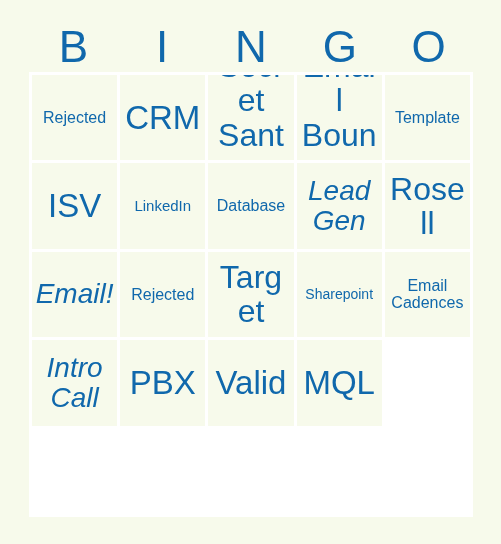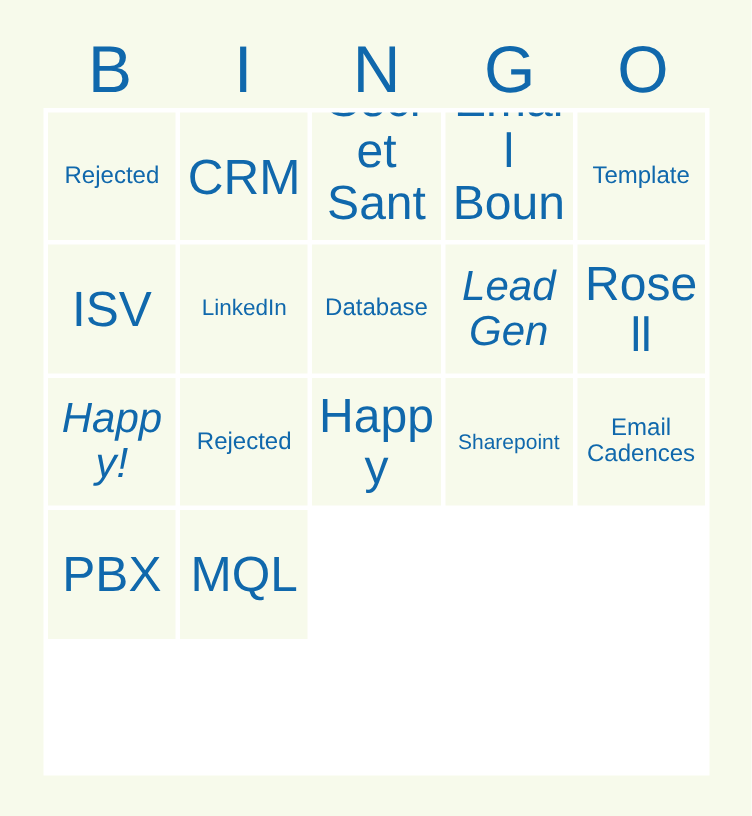--- a/index.html
+++ b/index.html
@@ -127,36 +127,43 @@
         <span class="cell-text fs-xs">Database</span>
       </div>
       <div class="cell">
         <span class="cell-text fs-lg">Lead
 Gen</span>
       </div>
       <div class="cell">
         <span class="cell-text fs-md">Rosell</span>
       </div>
       <div class="cell">
-        <span class="cell-text fs-lg">Happy!</span>
+        <span class="cell-text fs-lg">Email!</span>
       </div>
       <div class="cell">
         <span class="cell-text fs-xs">Rejected</span>
       </div>
       <div class="cell">
-        <span class="cell-text fs-md">Happy</span>
+        <span class="cell-text fs-md">Target</span>
       </div>
       <div class="cell">
         <span class="cell-text fs-xxs">Sharepoint</span>
       </div>
       <div class="cell">
         <span class="cell-text fs-xs">Email
 Cadences</span>
       </div>
       <div class="cell">
+        <span class="cell-text fs-lg">Intro
+Call</span>
+      </div>
+      <div class="cell">
         <span class="cell-text fs-xl">PBX</span>
+      </div>
+      <div class="cell">
+        <span class="cell-text fs-xl">Valid</span>
       </div>
       <div class="cell">
         <span class="cell-text fs-xl">MQL</span>
       </div>
     </div>
 
 </div>
 
 </body></html>

